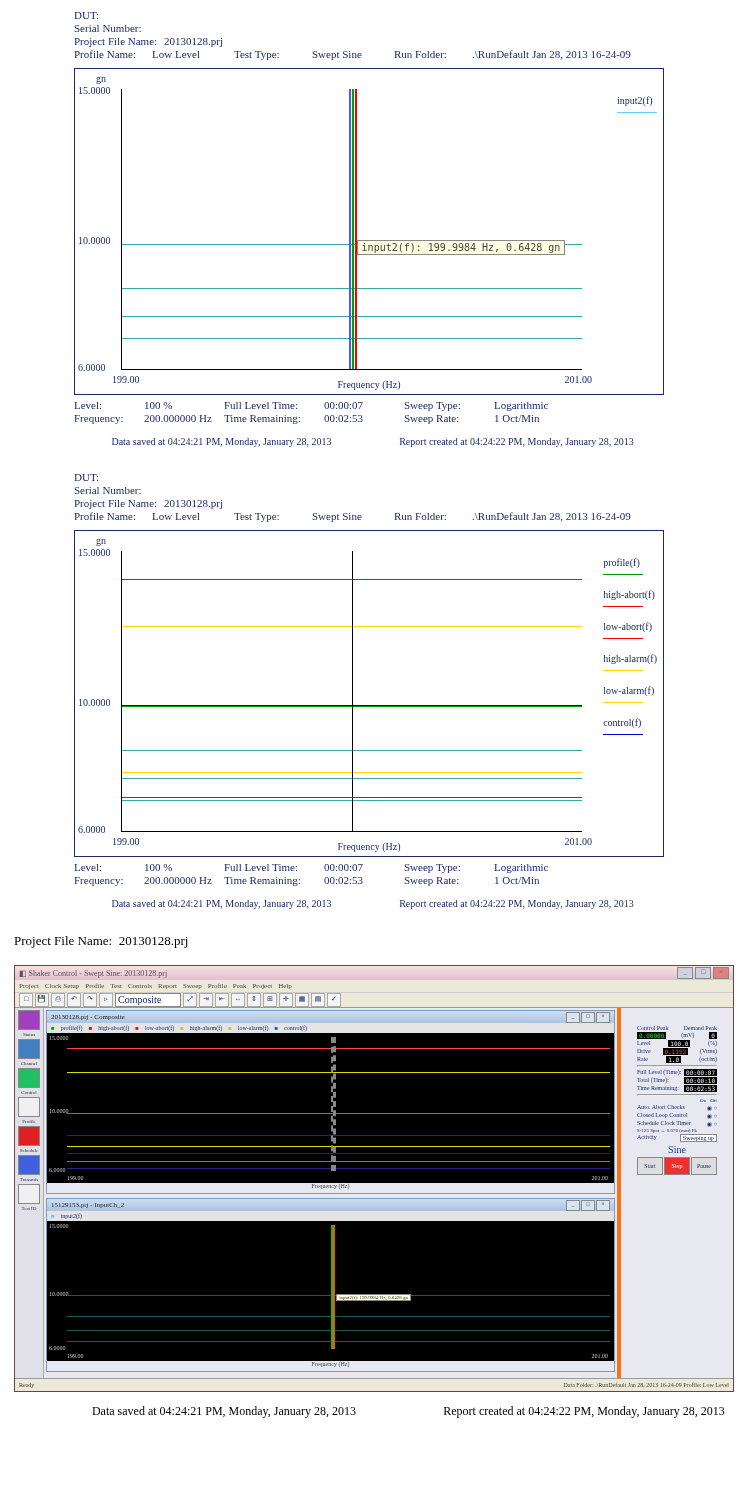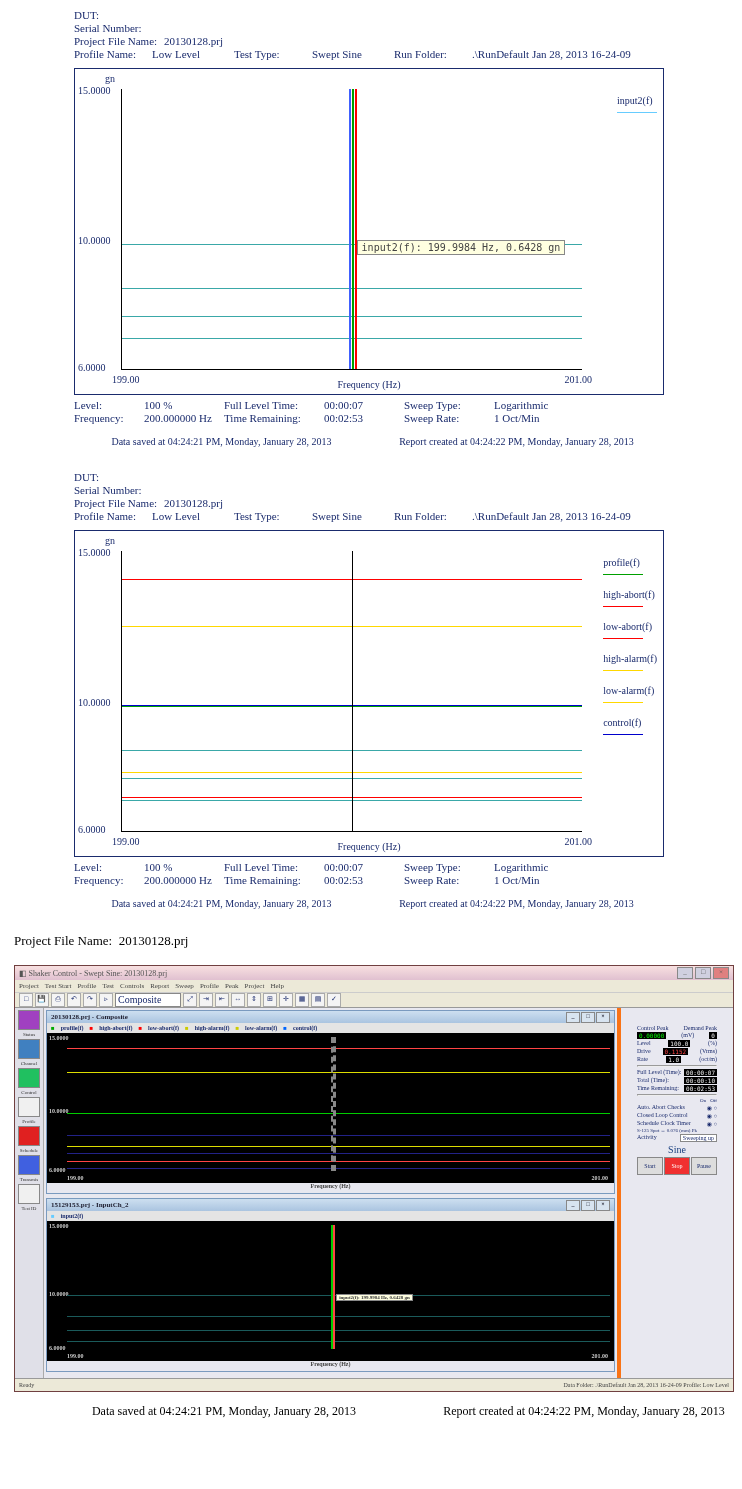--- a/index.html
+++ b/index.html
@@ -21,21 +21,21 @@
   .profile-row .val { min-width: 70px; }
 
   .chart-box {
     border: 1px solid #1a2b6d;
     width: 590px;
     margin: 4px 0 4px 0;
     position: relative;
     padding: 8px 8px 24px 28px;
     box-sizing: border-box;
   }
-  .chart-title { position: absolute; top: 4px; left: 30px; font-size: 10px; }
+  .chart-title { position: absolute; top: 4px; left: 21px; font-size: 10px; }
   .plot-area {
     position: relative;
     width: 460px;
     height: 280px;
     border-left: 1px solid #000;
     border-bottom: 1px solid #000;
     margin-left: 18px;
     margin-top: 12px;
   }
   .hline { position: absolute; left: 0; width: 100%; height: 0; border-top: 1px solid; }
@@ -81,21 +81,21 @@
   .titlebar .winbtns { margin-left:auto; display:flex; gap:2px;}
   .titlebar .winbtns span { display:inline-block; width:14px; height:10px; background:#d0d0e0; border:1px solid #888; font-size:7px; text-align:center; line-height:9px;}
   .menubar { background:#ece9d8; height:12px; font-size:7px; color:#444; padding:0 4px; display:flex; gap:6px; align-items:center;}
   .toolbar { background:#ece9d8; height:14px; border-top:1px solid #ccc; border-bottom:1px solid #999; display:flex; align-items:center; padding:0 4px; gap:2px;}
   .toolbar .tbtn { width:12px; height:12px; background:#f4f4f4; border:1px solid #aaa; font-size:7px; text-align:center; line-height:10px;}
   .toolbar .sel { width:60px; height:12px; background:#fff; border:1px solid #888; font-size:10px; padding:0 2px;}
   .app-body { display:flex; }
   .sidebar { width:28px; background:#e0e0e8; border-right:1px solid #aaa; display:flex; flex-direction:column; align-items:center; gap:2px; padding:2px 0;}
   .sidebar .sicon { width:20px; height:18px; border:1px solid #888; font-size:6px; text-align:center; display:flex; align-items:center; justify-content:center;}
   .sidebar .slbl { font-size:5px; color:#333; }
-  .main-area { flex:1; padding:2px;font-weight:bold; }
+  .main-area { flex:1; padding:2px; }
   .right-panel { width:80px; background:#e8e8f0; border-left:4px solid #f97316; font-size:6px; padding:16px;}
   .rp-row { display:flex; justify-content:space-between; margin:1px 0;}
   .rp-box { background:#000; color:#0f0; padding:0 2px; font-family:monospace;}
   .rp-box.red { color:#f44;}
   .rp-box.wht { color:#eee; background:#000;}
   .chartwin { border:1px solid #7a9abf; margin-bottom:4px;}
   .chartwin .cw-title { background: linear-gradient(#cddff0,#aac4e0); height:12px; font-size:7px; color:#223; display:flex; align-items:center; padding:0 4px;}
   .chartwin .cw-title .wctrl { margin-left:auto; display:flex; gap:1px;}
   .chartwin .cw-title .wctrl span { width:12px; height:9px; background:#d8e4f0; border:1px solid #888; font-size:6px; text-align:center;}
   .chartwin .cw-legend { background:#e4e4e4; height:10px; font-size:6px; padding:0 4px; display:flex; gap:6px; align-items:center;}
@@ -282,21 +282,21 @@
     <span>◧</span>&nbsp;
     <span>Shaker Control - Swept Sine: 20130128.prj</span>
     <div class="winbtns">
       <span>_</span>
       <span>□</span>
       <span style="background:#e08080">×</span>
     </div>
   </div>
   <div class="menubar">
     <span>Project</span>
-    <span>Test Start</span>
+    <span>Clock Setup</span>
     <span>Profile</span>
     <span>Test</span>
     <span>Controls</span>
     <span>Report</span>
     <span>Sweep</span>
     <span>Profile</span>
     <span>Peak</span>
     <span>Project</span>
     <span>Help</span>
   </div>

